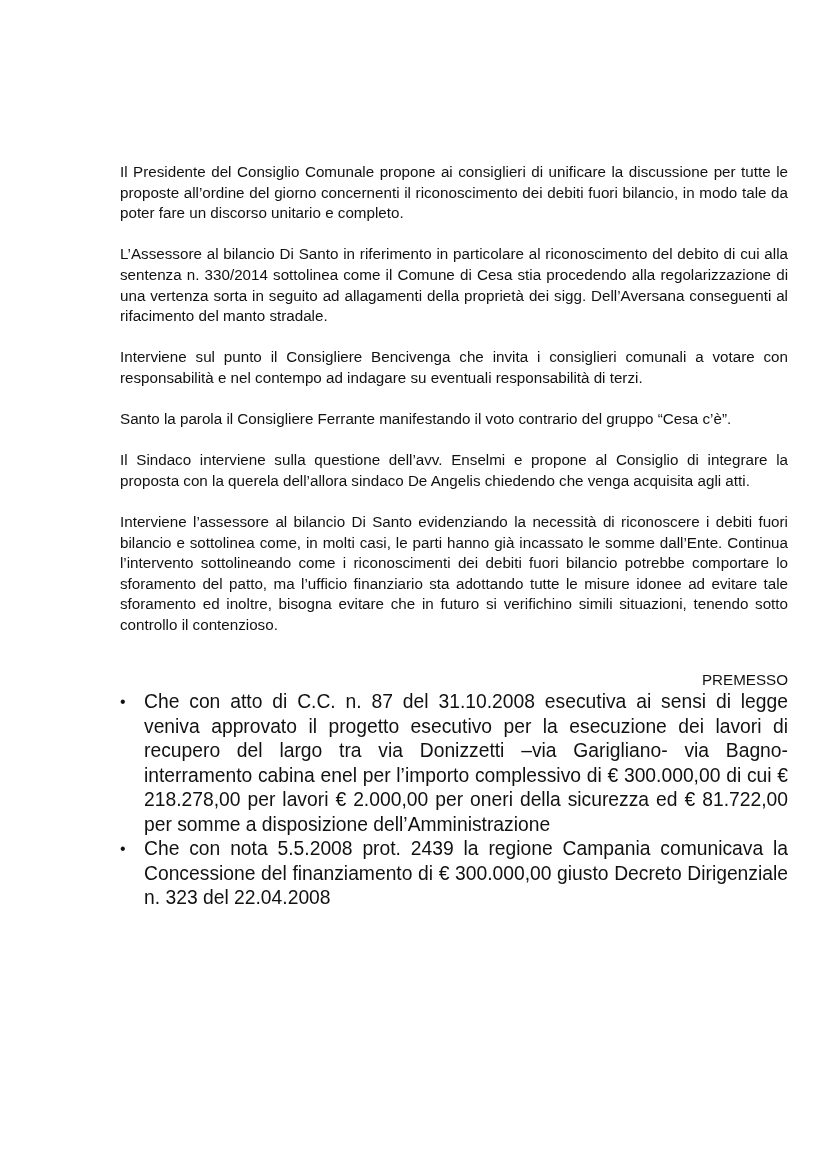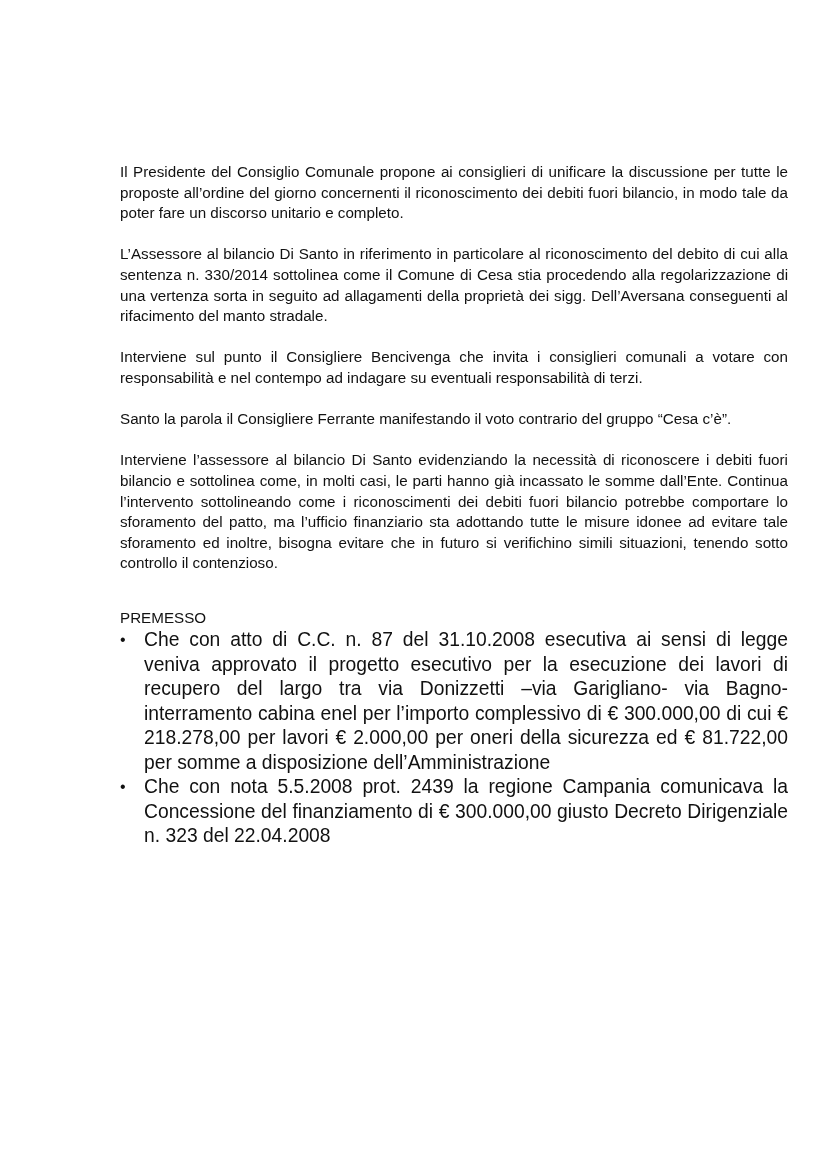--- a/index.html
+++ b/index.html
@@ -7,21 +7,21 @@
   .page {
     position: absolute; left: 80px; top: 162px; width: 668px;
     font-family: Liberation Sans, sans-serif; color: #111111; margin-left: 40px;
   }
   .p {
     font-size: 15.2px; line-height: 20.6px; text-align: justify;
     margin: 0 0 20.6px 0;
   }
   .p .line { display: block; }
   .premesso {
-    font-size: 15.2px; line-height: 20.6px; margin-top: 6px;
+    font-size: 15.2px; line-height: 20.6px; margin-top: 6px; text-align: right;
   }
   ul.bullets {
     list-style: none; margin: 0; padding: 0;
   }
   ul.bullets li {
     position: relative; padding-left: 24px;
     font-size: 19.3px; line-height: 24.5px; text-align: justify;
   }
   ul.bullets li .bullet {
     position: absolute; left: 0; top: 0; font-size: 16px;
@@ -41,20 +41,23 @@
   </p>
 
   <p class="p">
     <span class="line">Interviene sul punto il Consigliere Bencivenga che invita i consiglieri comunali a votare con responsabilità e nel contempo ad indagare su eventuali responsabilità di terzi.</span>
   </p>
 
   <p class="p">
     <span class="line">Santo la parola il Consigliere Ferrante manifestando il voto contrario del gruppo “Cesa c’è”.</span>
   </p>
 
+  <p class="p">
+    <span class="line">Il Sindaco interviene sulla questione dell’avv. Enselmi e propone al Consiglio di integrare la proposta con la querela dell’allora sindaco De Angelis chiedendo che venga acquisita agli atti.</span>
+  </p>
 
   <p class="p" style="margin-bottom: 34px;">
     <span class="line">Interviene l’assessore al bilancio Di Santo evidenziando la necessità di riconoscere i debiti fuori bilancio e sottolinea come, in molti casi, le parti hanno già incassato le somme dall’Ente. Continua l’intervento sottolineando come i riconoscimenti dei debiti fuori bilancio potrebbe comportare lo sforamento del patto, ma l’ufficio finanziario sta adottando tutte le misure idonee ad evitare tale sforamento ed inoltre, bisogna evitare che in futuro si verifichino simili situazioni, tenendo sotto controllo il contenzioso.</span>
   </p>
 
   <div class="premesso">PREMESSO</div>
 
   <ul class="bullets">
     <li>
       <span class="bullet">•</span>

